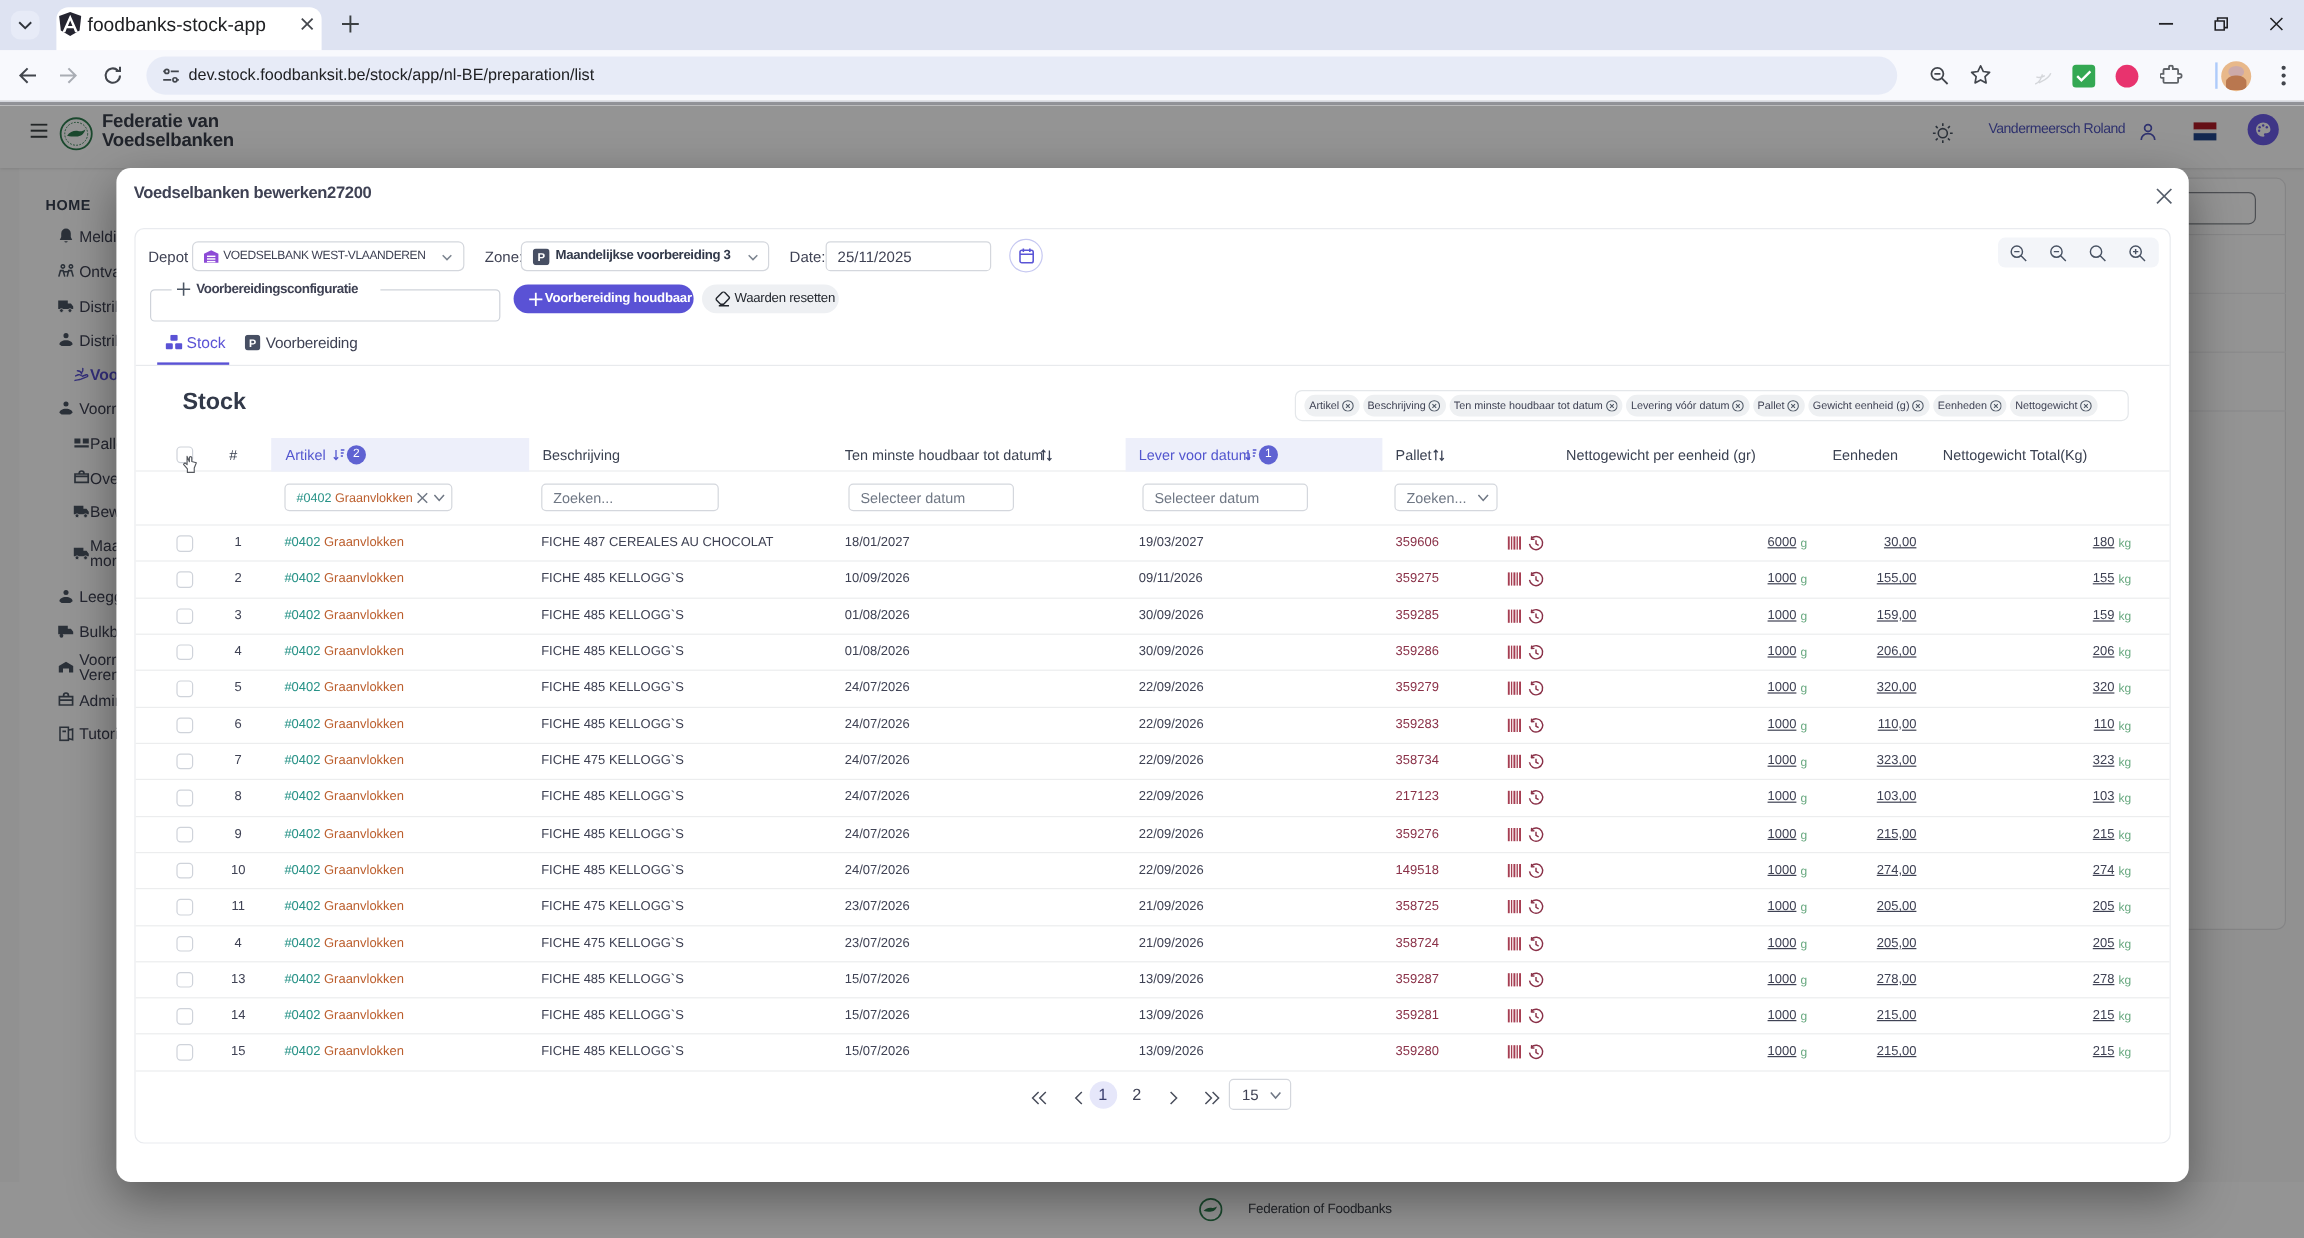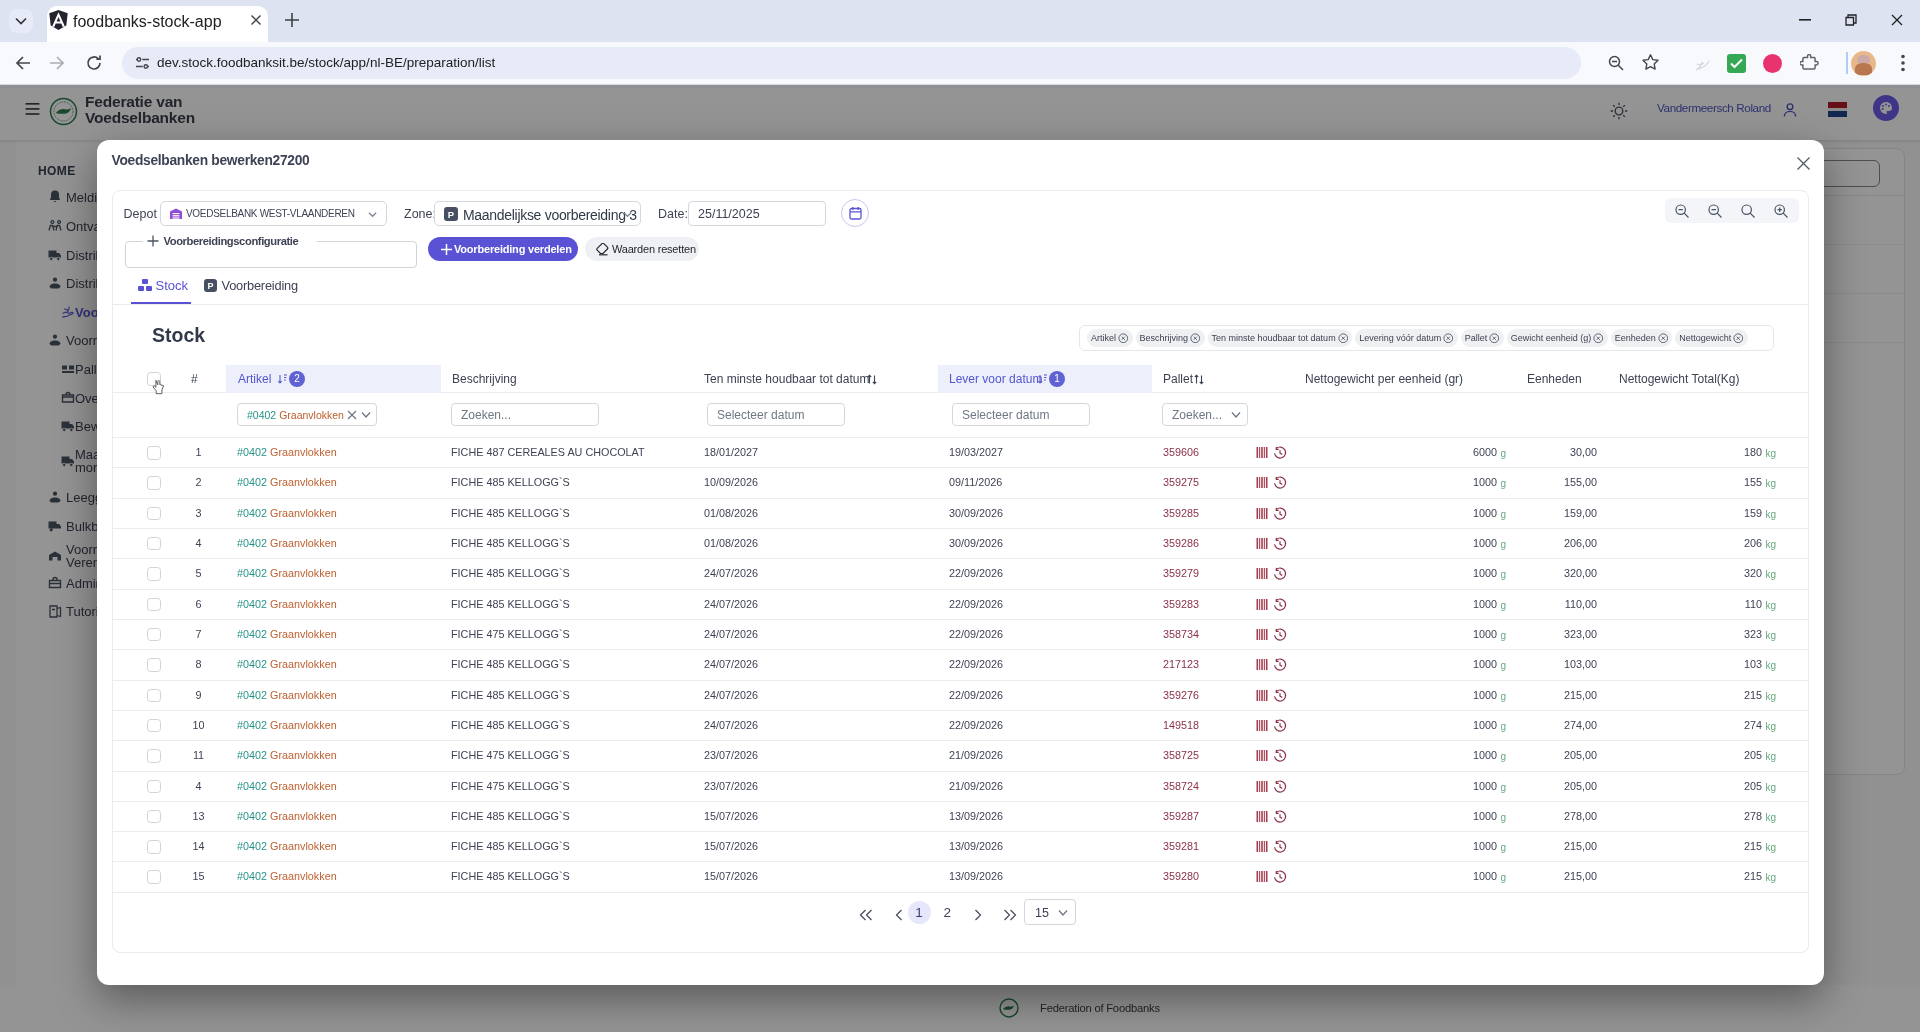--- a/index.html
+++ b/index.html
@@ -37,21 +37,21 @@
 
 
 #thead { position:absolute; left:0; top:174px; width:1695px; height:28px; border-bottom:1px solid #ecedee; font-size:12px; color:#3b4252; }
 .hcell { position:absolute; top:7px; }
 .hl { position:absolute; top:0; height:28px; background:#edeffa; }
 #tfilter { position:absolute; left:0; top:202px; width:1695px; height:45px; border-bottom:1px solid #ecedee; }
 .fin { position:absolute; top:10px; height:23px; border:1px solid #d4d7dd; border-radius:4px; background:#fff; font-size:12px; color:#6f7784; }
 .tr { position:absolute; left:0; width:1695px; height:30.32px; border-bottom:1px solid #ecedee; font-size:10.8px; }
 .cell { position:absolute; top:8px; white-space:nowrap; }
 .cnum { left:74px; width:24px; text-align:center; }
-.rt { text-align:right; }
+.rt { text-align:right;text-decoration:underline; }
 .tcode { color:#279287; }
 .tname { color:#bc5f2e; }
 .pall { color:#8a3148; }
 .unit { color:#67a87f; font-size:10px; top:10px; }
 .cb { position:absolute; width:13.5px; height:13.5px; border:1px solid #cfd3da; border-radius:3.5px; background:#fff; }
 .icon { position:absolute; }
 
 
 .pgi { position:absolute; top:714px; font-size:13.5px; color:#3f4254; }
 </style></head>
@@ -293,21 +293,21 @@
       <svg class="chev" style="left:207px;top:8px" viewBox="0 0 10 10">
           <path d="M1 3l4 4 4-4" stroke="#7d8590" stroke-width="1.4" fill="none"></path>
         </svg>
     </div>
     <span class="lbl" style="left:291.5px">Zone:</span>
     <div class="sel" style="left:321.5px;width:207px">
       <svg style="position:absolute;left:9px;top:5px" width="14" height="14" viewBox="0 0 14 14">
           <rect width="14" height="14" rx="3" fill="#474f63"></rect>
           <text x="7" y="10.5" font-size="9.5" font-weight="bold" fill="#fff" text-anchor="middle" font-family="Liberation Sans">P</text>
         </svg>
-      <span style="position:absolute;left:28px;top:5px;font-size:14px;font-weight:400;color:#32394a;letter-spacing:-0.3px;white-space:nowrap">Maandelijkse voorbereiding 3</span>
+      <span style="position:absolute;left:28px;top:5px;font-size:11px;font-weight:700;color:#32394a;letter-spacing:-0.3px;white-space:nowrap">Maandelijkse voorbereiding 3</span>
       <svg class="chev" style="left:188px;top:8px" viewBox="0 0 10 10">
           <path d="M1 3l4 4 4-4" stroke="#7d8590" stroke-width="1.4" fill="none"></path>
         </svg>
     </div>
     <span class="lbl" style="left:545.5px">Date:</span>
     <div class="inp" style="position:absolute;left:575.5px;top:10px;width:138px;height:25px">
       <span style="position:absolute;left:9px;top:5px;font-size:12.5px;color:#3f4254">25/11/2025</span>
     </div>
     <div style="position:absolute;left:728.5px;top:8px;width:28px;height:28px;border:1px solid #c6c8f1;border-radius:50%">
       <svg style="position:absolute;left:6.5px;top:6px" width="13" height="14" viewBox="0 0 13 14">
@@ -348,21 +348,21 @@
     <div style="position:absolute;left:30px;top:43px;background:#fff;width:174px;height:14px">
       <svg style="position:absolute;left:4px;top:1px" width="12" height="12" viewBox="0 0 12 12">
           <path d="M6 0.5v11M0.5 6h11" stroke="#4b5563" stroke-width="1.3"></path>
         </svg>
       <span style="position:absolute;left:21px;top:1px;font-size:11.2px;font-weight:700;color:#3f4254;letter-spacing:-0.4px;white-space:nowrap">Voorbereidingsconfiguratie</span>
     </div>
     <div class="btn-purple" style="left:315.5px;top:46px;width:150px;height:24px">
       <svg style="position:absolute;left:12px;top:5.5px" width="13" height="13" viewBox="0 0 13 13">
           <path d="M6.5 1v11M1 6.5h11" stroke="#fff" stroke-width="1.5"></path>
         </svg>
-      <span style="position:absolute;left:26px;top:5.5px;white-space:nowrap">Voorbereiding verdelen</span>
+      <span style="position:absolute;left:26px;top:5.5px;white-space:nowrap">Voorbereiding houdbaar</span>
     </div>
     <div class="btn-gray" style="left:472.5px;top:46px;width:114px;height:24px">
       <svg style="position:absolute;left:11px;top:5.5px" width="13" height="13" viewBox="0 0 13 13">
           <g stroke="#23272e" stroke-width="1.2" fill="none">
             <path d="M4.5 10.5L1.2 7.2a1.3 1.3 0 0 1 0-1.8L6 0.6a1.3 1.3 0 0 1 1.8 0l3.6 3.6a1.3 1.3 0 0 1 0 1.8l-4.4 4.5z"></path>
             <path d="M3 11.8h8.5"></path>
           </g>
         </svg>
       <span style="position:absolute;left:27px;top:6px;white-space:nowrap">Waarden resetten</span>
     </div>

